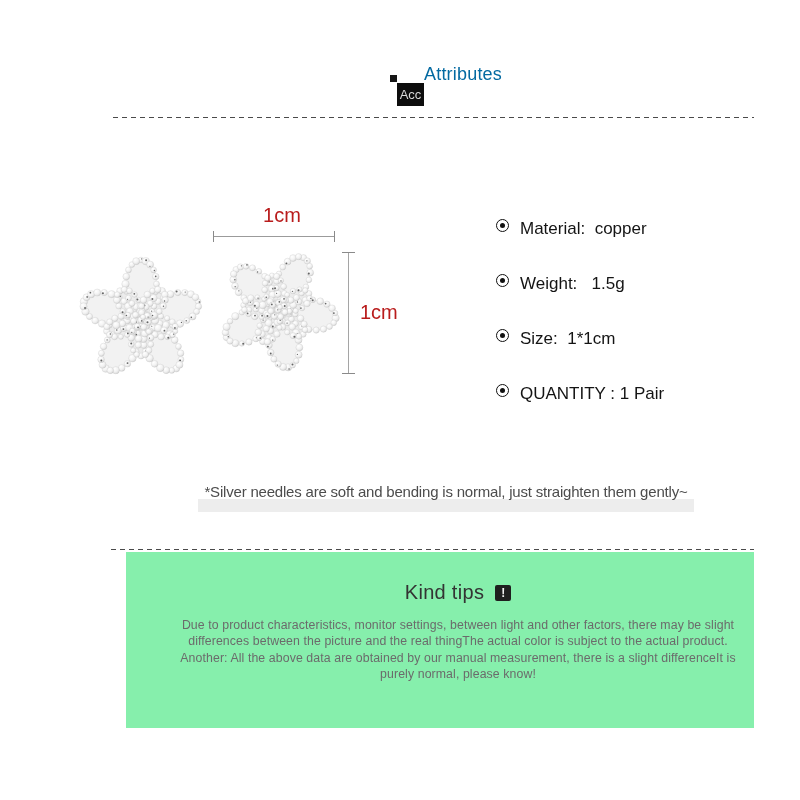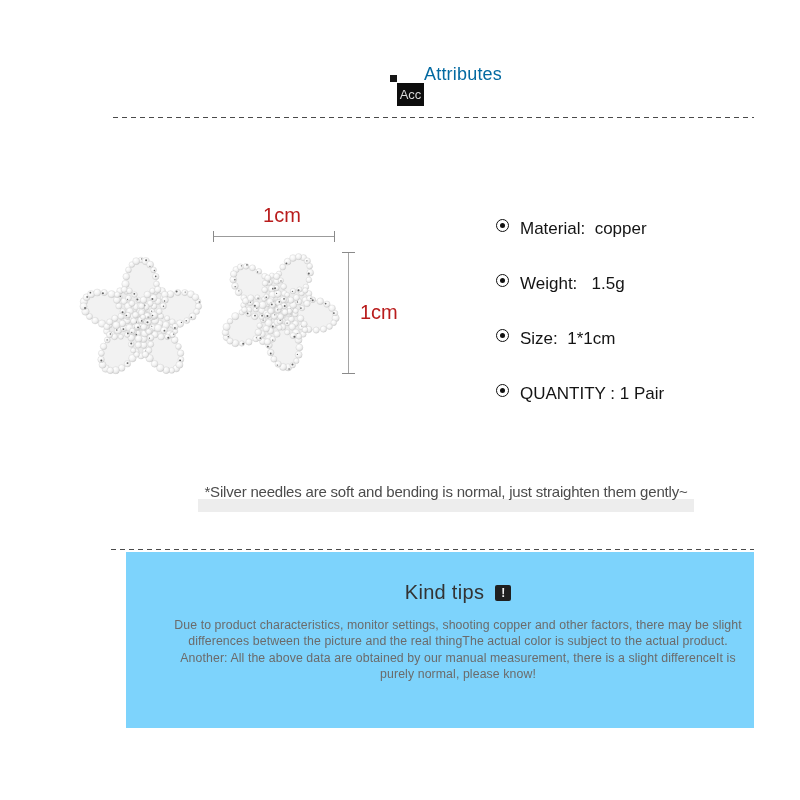--- a/index.html
+++ b/index.html
@@ -47,21 +47,21 @@
   }
   .dot-icon i { display: block; width: 5px; height: 5px; background: #101010; border-radius: 50%; }
   .attr-text { font-size: 17px; color: #141414; white-space: pre; }
   
   .note-band { position: absolute; left: 152px; top: 499px; width: 496px; height: 13px; background: #ededed; }
   .note-text {
     position: absolute; left: 0; top: 483px; width: 800px; text-align: center;
     font-size: 15px; letter-spacing: -0.2px; color: #4c4c4c; z-index: 2;
   }
   
-  .tips-box { position: absolute; left: 80px; top: 552px; width: 648px; height: 176px; background: #7dd3fc; padding-left: 16px; }
+  .tips-box { position: absolute; left: 80px; top: 552px; width: 648px; height: 176px; background: #86efac; padding-left: 16px; }
   .tips-title-row { margin-top: 29px; display: flex; align-items: center; justify-content: center; }
   .tips-title { font-size: 20px; font-weight: 500; color: #333333; letter-spacing: 0.3px; }
   .excl-icon {
     margin-left: 11px; width: 16px; height: 16px; background: #1f1f1f; border-radius: 2px;
     color: #f1f1f1; font-size: 12px; font-weight: bold; line-height: 16px; text-align: center;
   }
   .tips-body { margin-top: 13px; }
   .tips-line { text-align: center; font-size: 12.3px; line-height: 16.4px; color: #6b6b6b; letter-spacing: 0.1px; }
 </style>
 </head>
@@ -633,20 +633,20 @@
   <div class="note-text">*Silver needles are soft and bending is normal, just straighten them gently~</div>
 
   <div class="dash-line dash-2"></div>
 
   <div class="tips-box">
     <div class="tips-title-row">
       <span class="tips-title">Kind tips</span>
       <span class="excl-icon">!</span>
     </div>
     <div class="tips-body">
-      <div class="tips-line">Due to product characteristics, monitor settings, shooting copper and other factors, there may be slight</div>
+      <div class="tips-line">Due to product characteristics, monitor settings, between light and other factors, there may be slight</div>
       <div class="tips-line">differences between the picture and the real thingThe actual color is subject to the actual product.</div>
       <div class="tips-line">Another: All the above data are obtained by our manual measurement, there is a slight differenceIt is</div>
       <div class="tips-line">purely normal, please know!</div>
     </div>
   </div>
 
 </div>
 
 </body></html>

